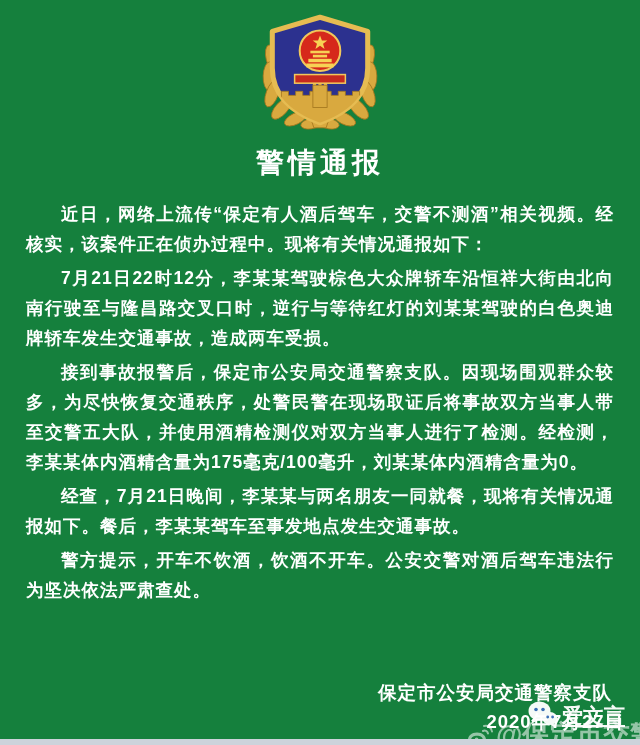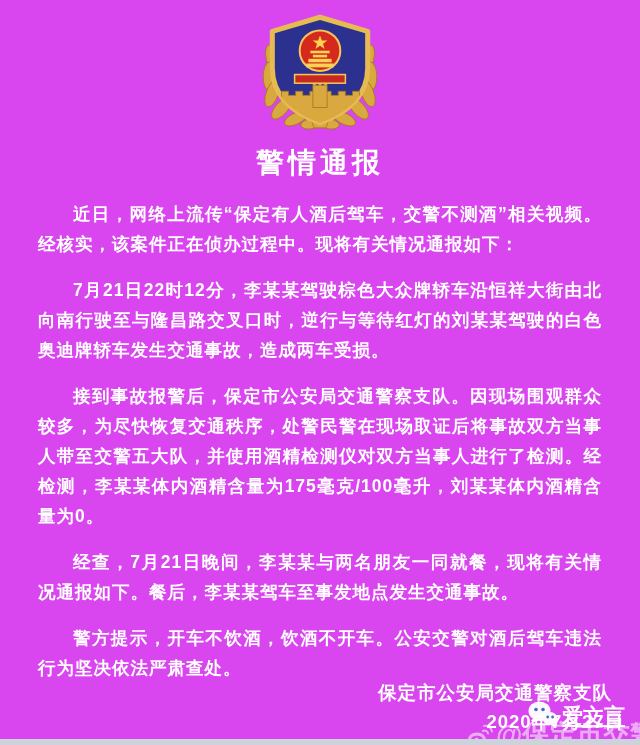--- a/index.html
+++ b/index.html
@@ -1,33 +1,33 @@
 <!DOCTYPE html>
 <html><head>
 <meta charset="utf-8">
 <style>
   * { margin:0; padding:0; box-sizing:border-box; }
   html,body { width:640px; }
   body { font-family:"Liberation Sans","DejaVu Sans",sans-serif; }
   .page {
     position:relative; width:640px; height:745px;
-    background:#d946ef; overflow:hidden; color:#ffffff;
+    background:#15803d; overflow:hidden; color:#ffffff;
   }
   .badge { width:134px; height:118px; margin:12px auto 0; }
   .badge svg { width:100%; height:100%; display:block; }
   .title {
     margin-top:14px; text-align:center;
     font-size:28px; font-weight:bold; letter-spacing:4px; color:#ffffff;
   }
   .body {
     margin-top:17px; padding:0 22px;
     font-size:17.5px; line-height:30px; font-weight:700;
     letter-spacing:1px; text-align:justify; color:#ffffff;
   }
-  .body p { text-indent:2em; margin:16px; }
+  .body p { text-indent:2em; margin:4px; }
   .signature {
     position:absolute; top:680px; right:28px;
     font-size:18.5px; font-weight:700; letter-spacing:1px; z-index:1;text-align:right;
   }
   .date {
     position:absolute; top:709px; right:16px;
     font-size:18.5px; font-weight:700; letter-spacing:1px; z-index:1;
   }
   .wm-weibo {
     position:absolute; left:466px; top:717px; z-index:2;

